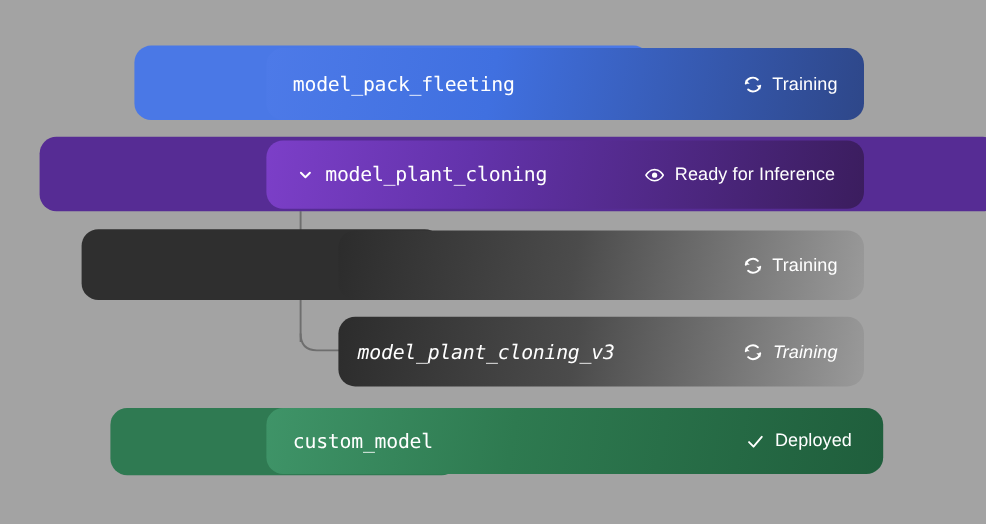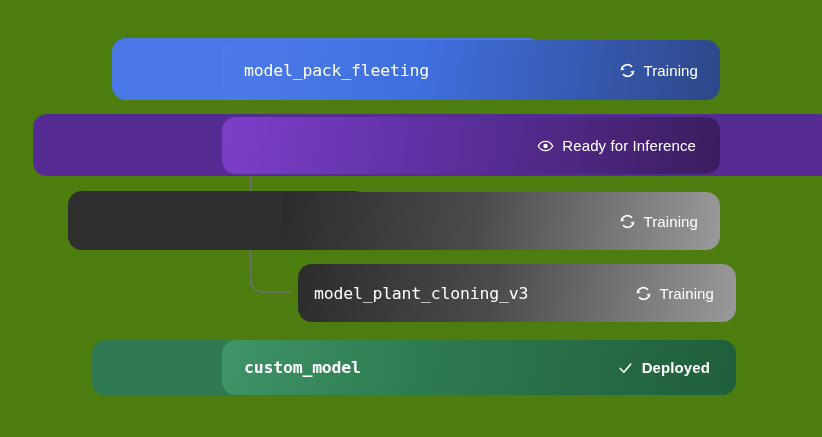--- a/index.html
+++ b/index.html
@@ -12,21 +12,21 @@
     height: 437px;
     overflow: hidden;
     font-family: "Liberation Sans", sans-serif;
     -webkit-font-smoothing: antialiased;
   }
 
   #stage {
     position: relative;
     width: 822px;
     height: 437px;
-    background: #4d7c0f;
+    background: #a3a3a3;
   }
 
   
   .back-card {
     position: absolute;
     border-radius: 14px;
   }
   .front-card {
     position: absolute;
     border-radius: 14px;
@@ -113,35 +113,35 @@
   }
   #row-gray2-front {
     left: 282px; top: 192px; width: 438px; height: 58px;
     background: linear-gradient(100deg, #2c2c2c 0%, #4b4b4b 45%, #9a9a9a 100%);
   }
   #row-gray2-front .name-wrap { left: 16px; }
   #row-gray2-front .status { right: 22px; }
 
   
   #row-gray3-front {
-    left: 298px; top: 264px; width: 438px; height: 58px;
+    left: 282px; top: 264px; width: 438px; height: 58px;
     background: linear-gradient(100deg, #2c2c2c 0%, #4b4b4b 45%, #9a9a9a 100%);
+    font-style: italic;
   }
   #row-gray3-front .name-wrap { left: 16px; }
   #row-gray3-front .status { right: 22px; }
 
   
   #row-green-back {
     left: 92px; top: 340px; width: 290px; height: 56px;
     background: #2f7a52;
   }
   #row-green-front {
     left: 222px; top: 340px; width: 514px; height: 55px;
     background: linear-gradient(100deg, #3f9468 0%, #2e7a50 40%, #1f5e3c 100%);
-    font-weight: bold;
   }
   #row-green-front .name-wrap { left: 22px; }
   #row-green-front .status { right: 26px; justify-content: center; }
 
   
   #tree-connectors {
     position: absolute;
     left: 0; top: 0;
     width: 822px; height: 437px;
     pointer-events: none;
@@ -179,20 +179,28 @@
         </svg>
       </span>
       <span class="status-label">Training</span>
     </div>
   </div>
 
   <div class="back-card" id="row-purple-back"></div>
 
   <div class="front-card" id="row-purple-front">
 
+    <div class="name-wrap">
+      <span class="chevron">
+        <svg viewBox="0 0 24 24" width="15" height="15" fill="none" stroke="#ffffff" stroke-width="2.6" stroke-linecap="round" stroke-linejoin="round">
+          <polyline points="6,9.5 12,15.5 18,9.5"></polyline>
+        </svg>
+      </span>
+      <span class="model-name">model_plant_cloning</span>
+    </div>
 
     <div class="status">
       <span class="status-icon">
         <svg viewBox="0 0 24 24" width="18" height="18" fill="none" stroke="#ffffff" stroke-width="1.9" stroke-linecap="round" stroke-linejoin="round">
           <path d="M1.8 12S5.5 5.4 12 5.4 22.2 12 22.2 12 18.5 18.6 12 18.6 1.8 12 1.8 12z"></path>
           <circle cx="12" cy="12" r="3.1" fill="#ffffff" stroke="none"></circle>
         </svg>
       </span>
       <span class="status-label">Ready for Inference</span>
     </div>

